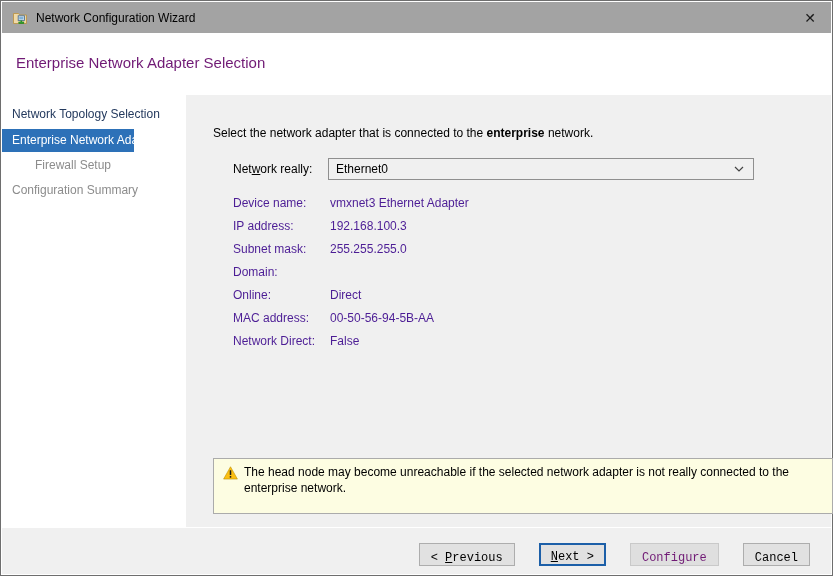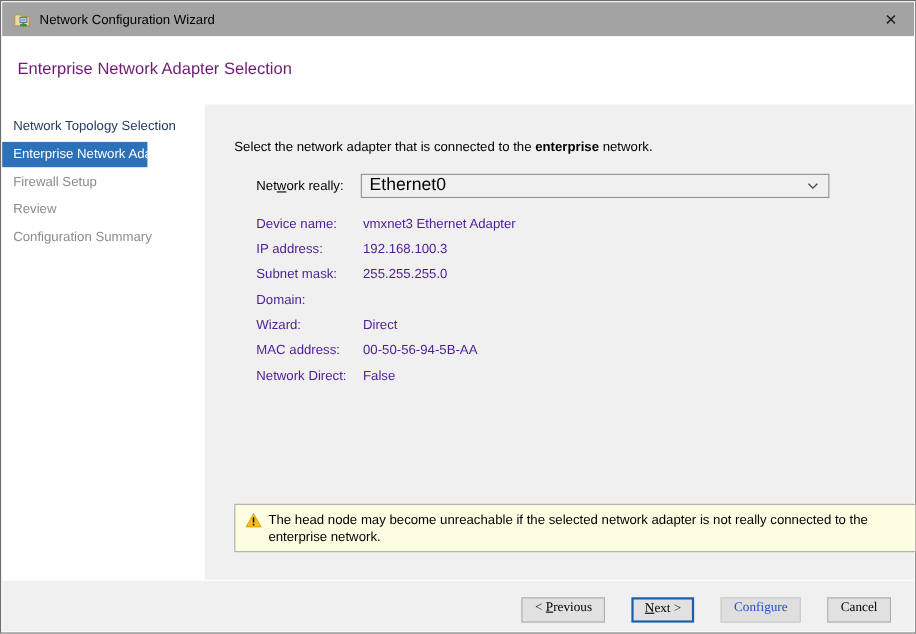--- a/index.html
+++ b/index.html
@@ -38,81 +38,81 @@
   }
   .side-item {
     height:25px; line-height:25px; padding-left:10px;
     font-size:12px; white-space:nowrap; cursor:default;
   }
   .side-item.completed { color:var(--completed-step,#243a5e); }
   .side-item.active {
     background:var(--accent-blue,#2d71b8); color:#fff;
     height:23px; line-height:23px; margin:2px 0 1px 0;
   }
-  .side-item.pending { color:var(--pending-step,#8c8c8c); }
+  .side-item.pending { color:var(--pending-step,#8c8c8c);text-align:center; }
 
   
   .content {
     position:absolute; top:94px; left:163px; right:1px; bottom:48px;
     background:var(--content-bg,#f0f0f0);
     margin-left:22px;
   }
   .instruction { position:absolute; left:27px; top:31px; font-size:12px; color:#000; }
   .instruction b { font-weight:bold; }
 
   .field-label {
     position:absolute; left:47px; top:64px; height:21px; line-height:21px;
     font-size:12px; color:#000;
   }
   .combobox {
     position:absolute; left:142px; top:63px; width:426px; height:22px;
     box-sizing:border-box; background:#f0f0f0;
     border:1px solid #8f8f8f;
     display:flex; align-items:center; cursor:default;
   }
-  .combobox .combo-value { font-size:16px; color:#000; padding-left:7px; flex:1; }
+  .combobox .combo-value { font-size:12px; color:#000; padding-left:7px; flex:1; }
   .combobox .chev { margin-right:9px; width:10px; height:6px; }
 
   .details { position:absolute; left:47px; top:97px; right:20px; }
   .detail-row { height:23px; line-height:23px; font-size:12px; color:#4c1d95; white-space:nowrap; }
   .detail-row .dlabel { display:inline-block; width:97px; }
   .detail-row .dvalue { display:inline-block; }
 
   .warning-box {
-    position:absolute; left:27px; top:363px; width:620px; height:44px;
+    position:absolute; left:27px; top:363px; width:620px; height:56px;
     box-sizing:border-box; background:var(--warning-bg,#fdfde2);
     border:1px solid #ababab;
   }
   .warning-box .warn-icon { position:absolute; left:9px; top:7px; width:15px; height:14px; }
   .warning-box .warn-text {
     position:absolute; left:30px; top:5px; right:12px;
     font-size:12px; line-height:16px; color:#000;
   }
 
   
   .footer {
     position:absolute; left:1px; right:1px; bottom:1px; height:46px;
     background:var(--content-bg,#f0f0f0); border-top:1px solid #ffffff;
   }
   .btn-row {
     position:absolute; right:21px; top:15px;
     display:flex; gap:24px; align-items:center;
   }
   .btn {
     box-sizing:border-box; height:23px; font-size:12px;
-    font-family:Liberation Serif, serif;
+    font-family:Liberation Mono, monospace;
     background:var(--button-bg,#e1e1e1); border:1px solid #adadad;
-    color:#000; padding:0 11px; display:flex; align-items:flex-start; justify-content:center;
+    color:#000; padding:0 11px; display:flex; align-items:flex-end; justify-content:center;
     cursor:default; white-space:nowrap;
   }
   .btn.default {
     border:2px solid var(--focus-blue,#1c5fa8); padding:0 10px;
   }
   .btn.disabled {
-    background:#dfdfdf; border-color:#c9c9c9; color:#1d4ed8;
+    background:#dfdfdf; border-color:#c9c9c9; color:#701a75;
   }
   .btn .ak, .ak { text-decoration:underline; }
   .btn-previous { min-width:66px; }
   .btn-next { min-width:56px; }
   .btn-configure { min-width:57px; }
   .btn-cancel { min-width:58px; }
 </style>
 </head>
 <body>
 
@@ -131,21 +131,20 @@
   </div>
 
   <div class="page-header">
     <div class="page-title">Enterprise Network Adapter Selection</div>
   </div>
 
   <div class="sidebar">
     <div class="side-item completed">Network Topology Selection</div>
     <div class="side-item active">Enterprise Network Adapter</div>
     <div class="side-item pending">Firewall Setup</div>
-    <div class="side-item pending">Review</div>
     <div class="side-item pending">Configuration Summary</div>
   </div>
 
   <div class="content">
 
     <div class="instruction"><span>Select the network adapter that is connected to the </span><b>enterprise</b><span> network.</span></div>
 
     <div class="field-label"><span>Net</span><span class="ak">w</span><span>ork really:</span></div>
 
     <div class="combobox">
@@ -162,21 +161,21 @@
       <div class="detail-row">
         <span class="dlabel">IP address:</span><span class="dvalue">192.168.100.3</span>
       </div>
       <div class="detail-row">
         <span class="dlabel">Subnet mask:</span><span class="dvalue">255.255.255.0</span>
       </div>
       <div class="detail-row">
         <span class="dlabel">Domain:</span><span class="dvalue"></span>
       </div>
       <div class="detail-row">
-        <span class="dlabel">Wizard:</span><span class="dvalue">Direct</span>
+        <span class="dlabel">Online:</span><span class="dvalue">Direct</span>
       </div>
       <div class="detail-row">
         <span class="dlabel">MAC address:</span><span class="dvalue">00-50-56-94-5B-AA</span>
       </div>
       <div class="detail-row">
         <span class="dlabel">Network Direct:</span><span class="dvalue">False</span>
       </div>
     </div>
 
     <div class="warning-box">

